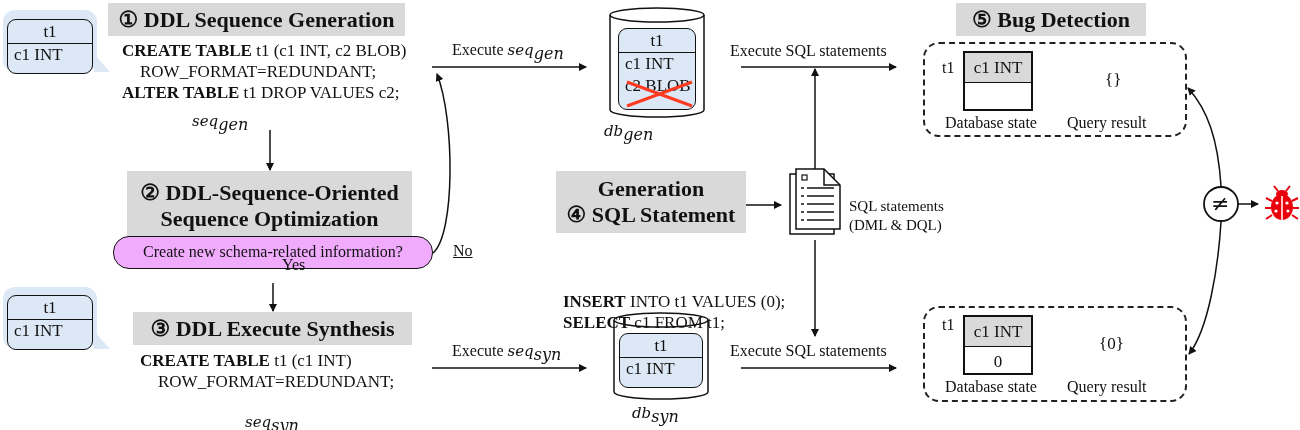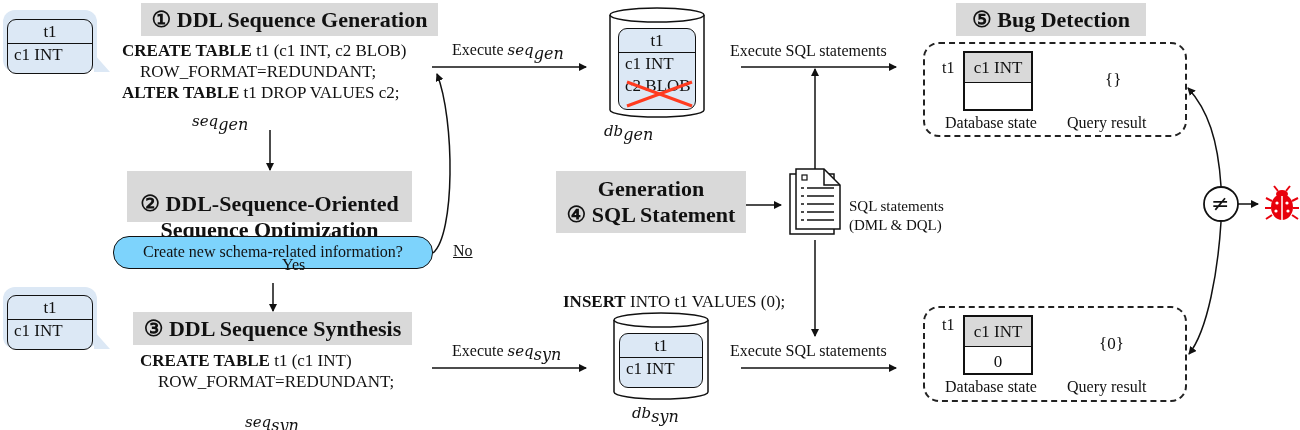--- a/index.html
+++ b/index.html
@@ -12,21 +12,21 @@
   .label { position: absolute; font-size: 16px; white-space: nowrap; }
   .math { font-style: italic; font-family: "DejaVu Serif", serif; font-size: 15px; }
   .math sub { font-size: 16px; }
   .bubble { position: absolute; width: 94px; height: 62px; background: #dce8f5; border-radius: 12px; }
   .bubble-tail { position: absolute; width: 0; height: 0; border-left: 16px solid #dce8f5;
                  border-top: 18px solid transparent; }
   .schema { position: absolute; border: 1.8px solid #111; border-radius: 9px; background: #dce8f5;
             font-size: 17px; box-sizing: border-box; overflow: hidden; }
   .schema .hd { text-align: center; border-bottom: 1.5px solid #111; height: 23px; line-height: 23px; }
   .schema .row { padding-left: 6px; height: 22px; line-height: 22px; }
-  .decision { position: absolute; border: 1.8px solid #111; border-radius: 16px; background: #7dd3fc;
+  .decision { position: absolute; border: 1.8px solid #111; border-radius: 16px; background: #f0abfc;
               font-size: 16px; text-align: center; box-sizing: border-box; line-height: 30px; }
   .result-box { position: absolute; border: 2px dashed #222; border-radius: 16px; box-sizing: border-box; }
   .tbl { position: absolute; border: 2px solid #111; box-sizing: border-box; font-size: 17px; }
   .tbl .th { background: #d9d9d9; text-align: center; border-bottom: 1.5px solid #111; height: 29px; line-height: 29px; }
   .tbl .td { text-align: center; height: 29px; line-height: 29px; }
   svg.overlay { position: absolute; left: 0; top: 0; }
 </style>
 </head>
 <body>
 
@@ -115,44 +115,44 @@
   <div class="row">c1 INT</div>
 </div>
 
 <div class="bubble" style="left:3px;top:287px;"></div>
 <div class="bubble-tail" style="left:94px;top:331px;"></div>
 <div class="schema" style="left:7px;top:295px;width:86px;height:55px;">
   <div class="hd">t1</div>
   <div class="row">c1 INT</div>
 </div>
 
-<div class="title-box" style="left:141px;top:3px;width:297px;height:33px;line-height:33px;">
+<div class="title-box" style="left:108px;top:3px;width:297px;height:33px;line-height:33px;">
   <span>① DDL Sequence Generation</span>
 </div>
 <div class="code" style="left:122px;top:40px;">
   <div><b>CREATE TABLE</b><span> t1 (c1 INT, c2 BLOB)</span></div>
   <div style="padding-left:18px;">ROW_FORMAT=REDUNDANT;</div>
   <div><b>ALTER TABLE</b><span> t1 DROP VALUES c2;</span></div>
 </div>
 <div class="label math" style="left:192px;top:112px;">
   <span>seq</span><sub>gen</sub>
 </div>
 
-<div class="title-box" style="left:127px;top:171px;width:285px;height:51px;padding-top:20px;box-sizing:border-box;">
+<div class="title-box" style="left:127px;top:171px;width:285px;height:66px;padding-top:9px;box-sizing:border-box;">
   <div>② DDL-Sequence-Oriented</div>
   <div>Sequence Optimization</div>
 </div>
 <div class="decision" style="left:113px;top:236px;width:320px;height:33px;">
   <span>Create new schema-related information?</span>
 </div>
 <div class="label" style="left:453px;top:242px;text-decoration:underline;">No</div>
 <div class="label" style="left:282px;top:256px;">Yes</div>
 
 <div class="title-box" style="left:133px;top:312px;width:279px;height:33px;line-height:33px;">
-  <span>③ DDL Sequence Synthesis</span>
+  <span>③ DDL Execute Synthesis</span>
 </div>
 <div class="code" style="left:140px;top:350px;">
   <div><b>CREATE TABLE</b><span> t1 (c1 INT)</span></div>
   <div style="padding-left:18px;">ROW_FORMAT=REDUNDANT;</div>
 </div>
 <div class="label math" style="left:245px;top:398px;margin-top:15px;">
   <span>seq</span><sub>syn</sub>
 </div>
 
 <div class="label" style="left:452px;top:41px;">
@@ -182,20 +182,21 @@
 <div class="label math" style="left:632px;top:404px;">
   <span>db</span><sub>syn</sub>
 </div>
 
 <div class="title-box" style="left:556px;top:171px;width:190px;height:62px;padding-top:5px;box-sizing:border-box;">
   <div>Generation</div>
   <div>④ SQL Statement</div>
 </div>
 <div class="code" style="left:563px;top:246px;margin-top:45px;">
   <div><b>INSERT</b><span> INTO t1 VALUES (0);</span></div>
+  <div><b>SELECT</b><span> c1 FROM t1;</span></div>
 </div>
 <div class="label" style="left:849px;top:197px;font-size:15px;line-height:19px;">
   <div>SQL statements</div>
   <div>(DML &amp; DQL)</div>
 </div>
 
 <div class="label" style="left:730px;top:42px;">Execute SQL statements</div>
 <div class="label" style="left:730px;top:342px;">Execute SQL statements</div>
 
 <div class="title-box" style="left:956px;top:3px;width:190px;height:33px;line-height:33px;">

